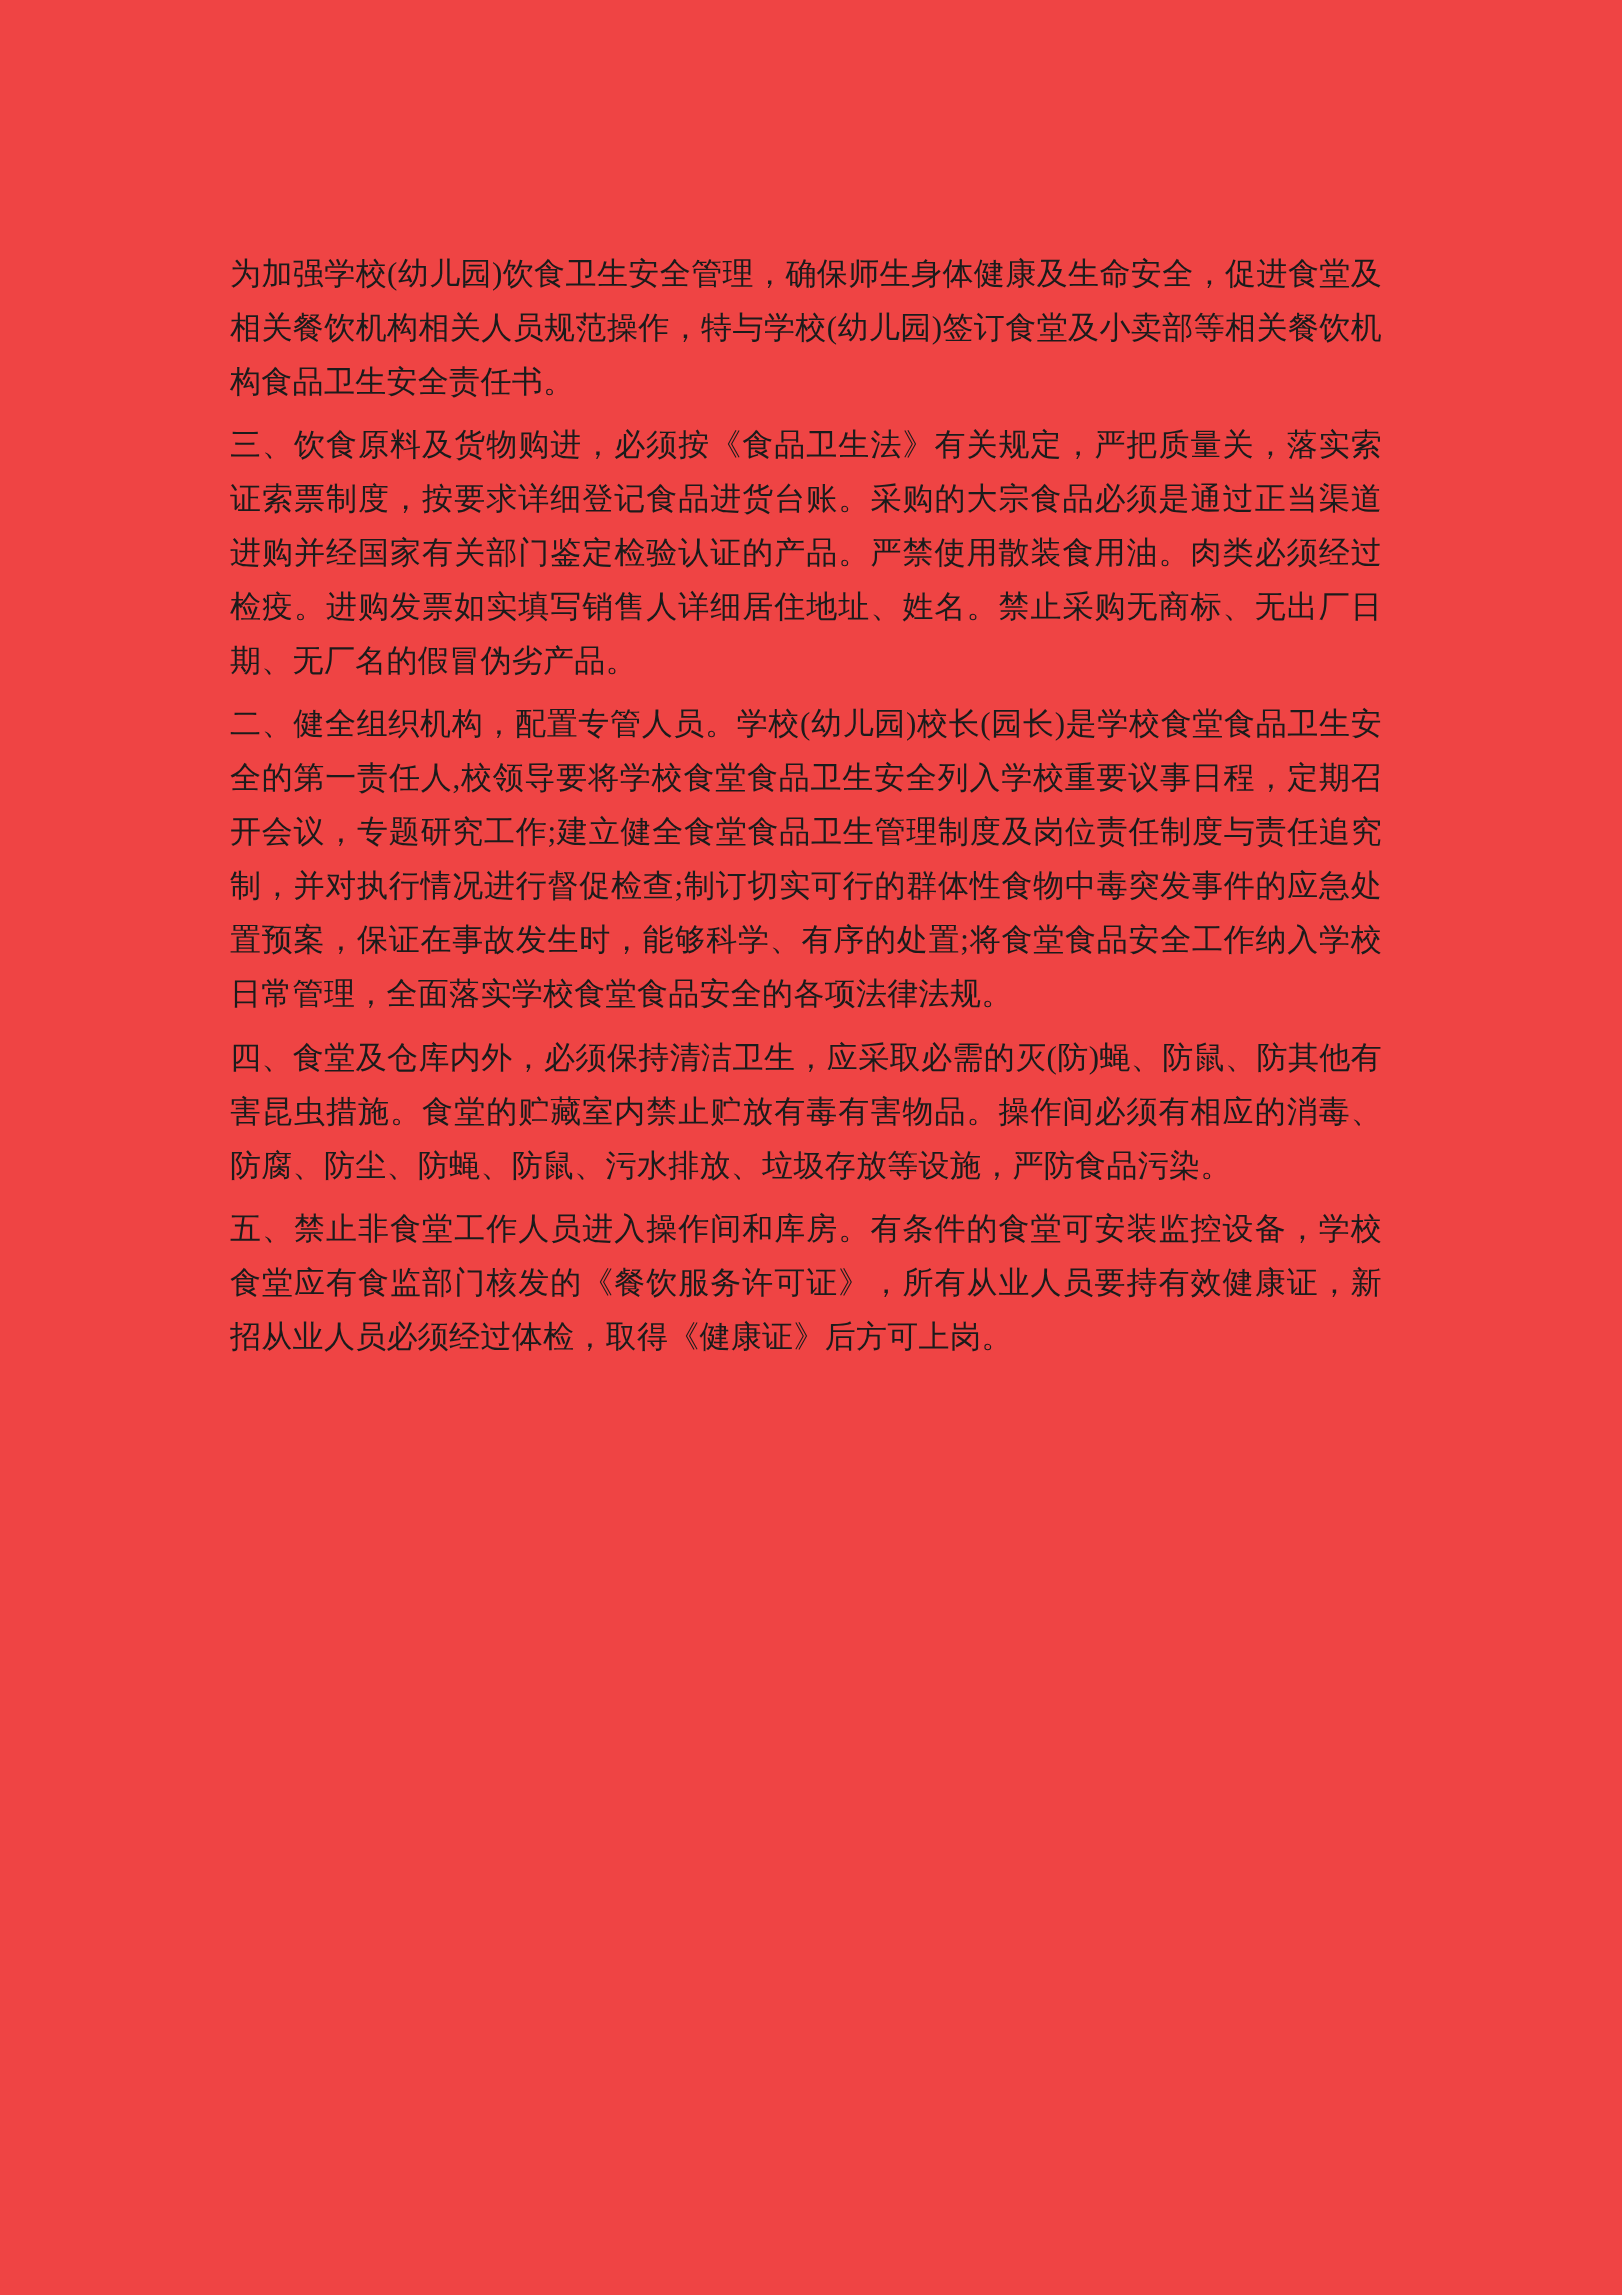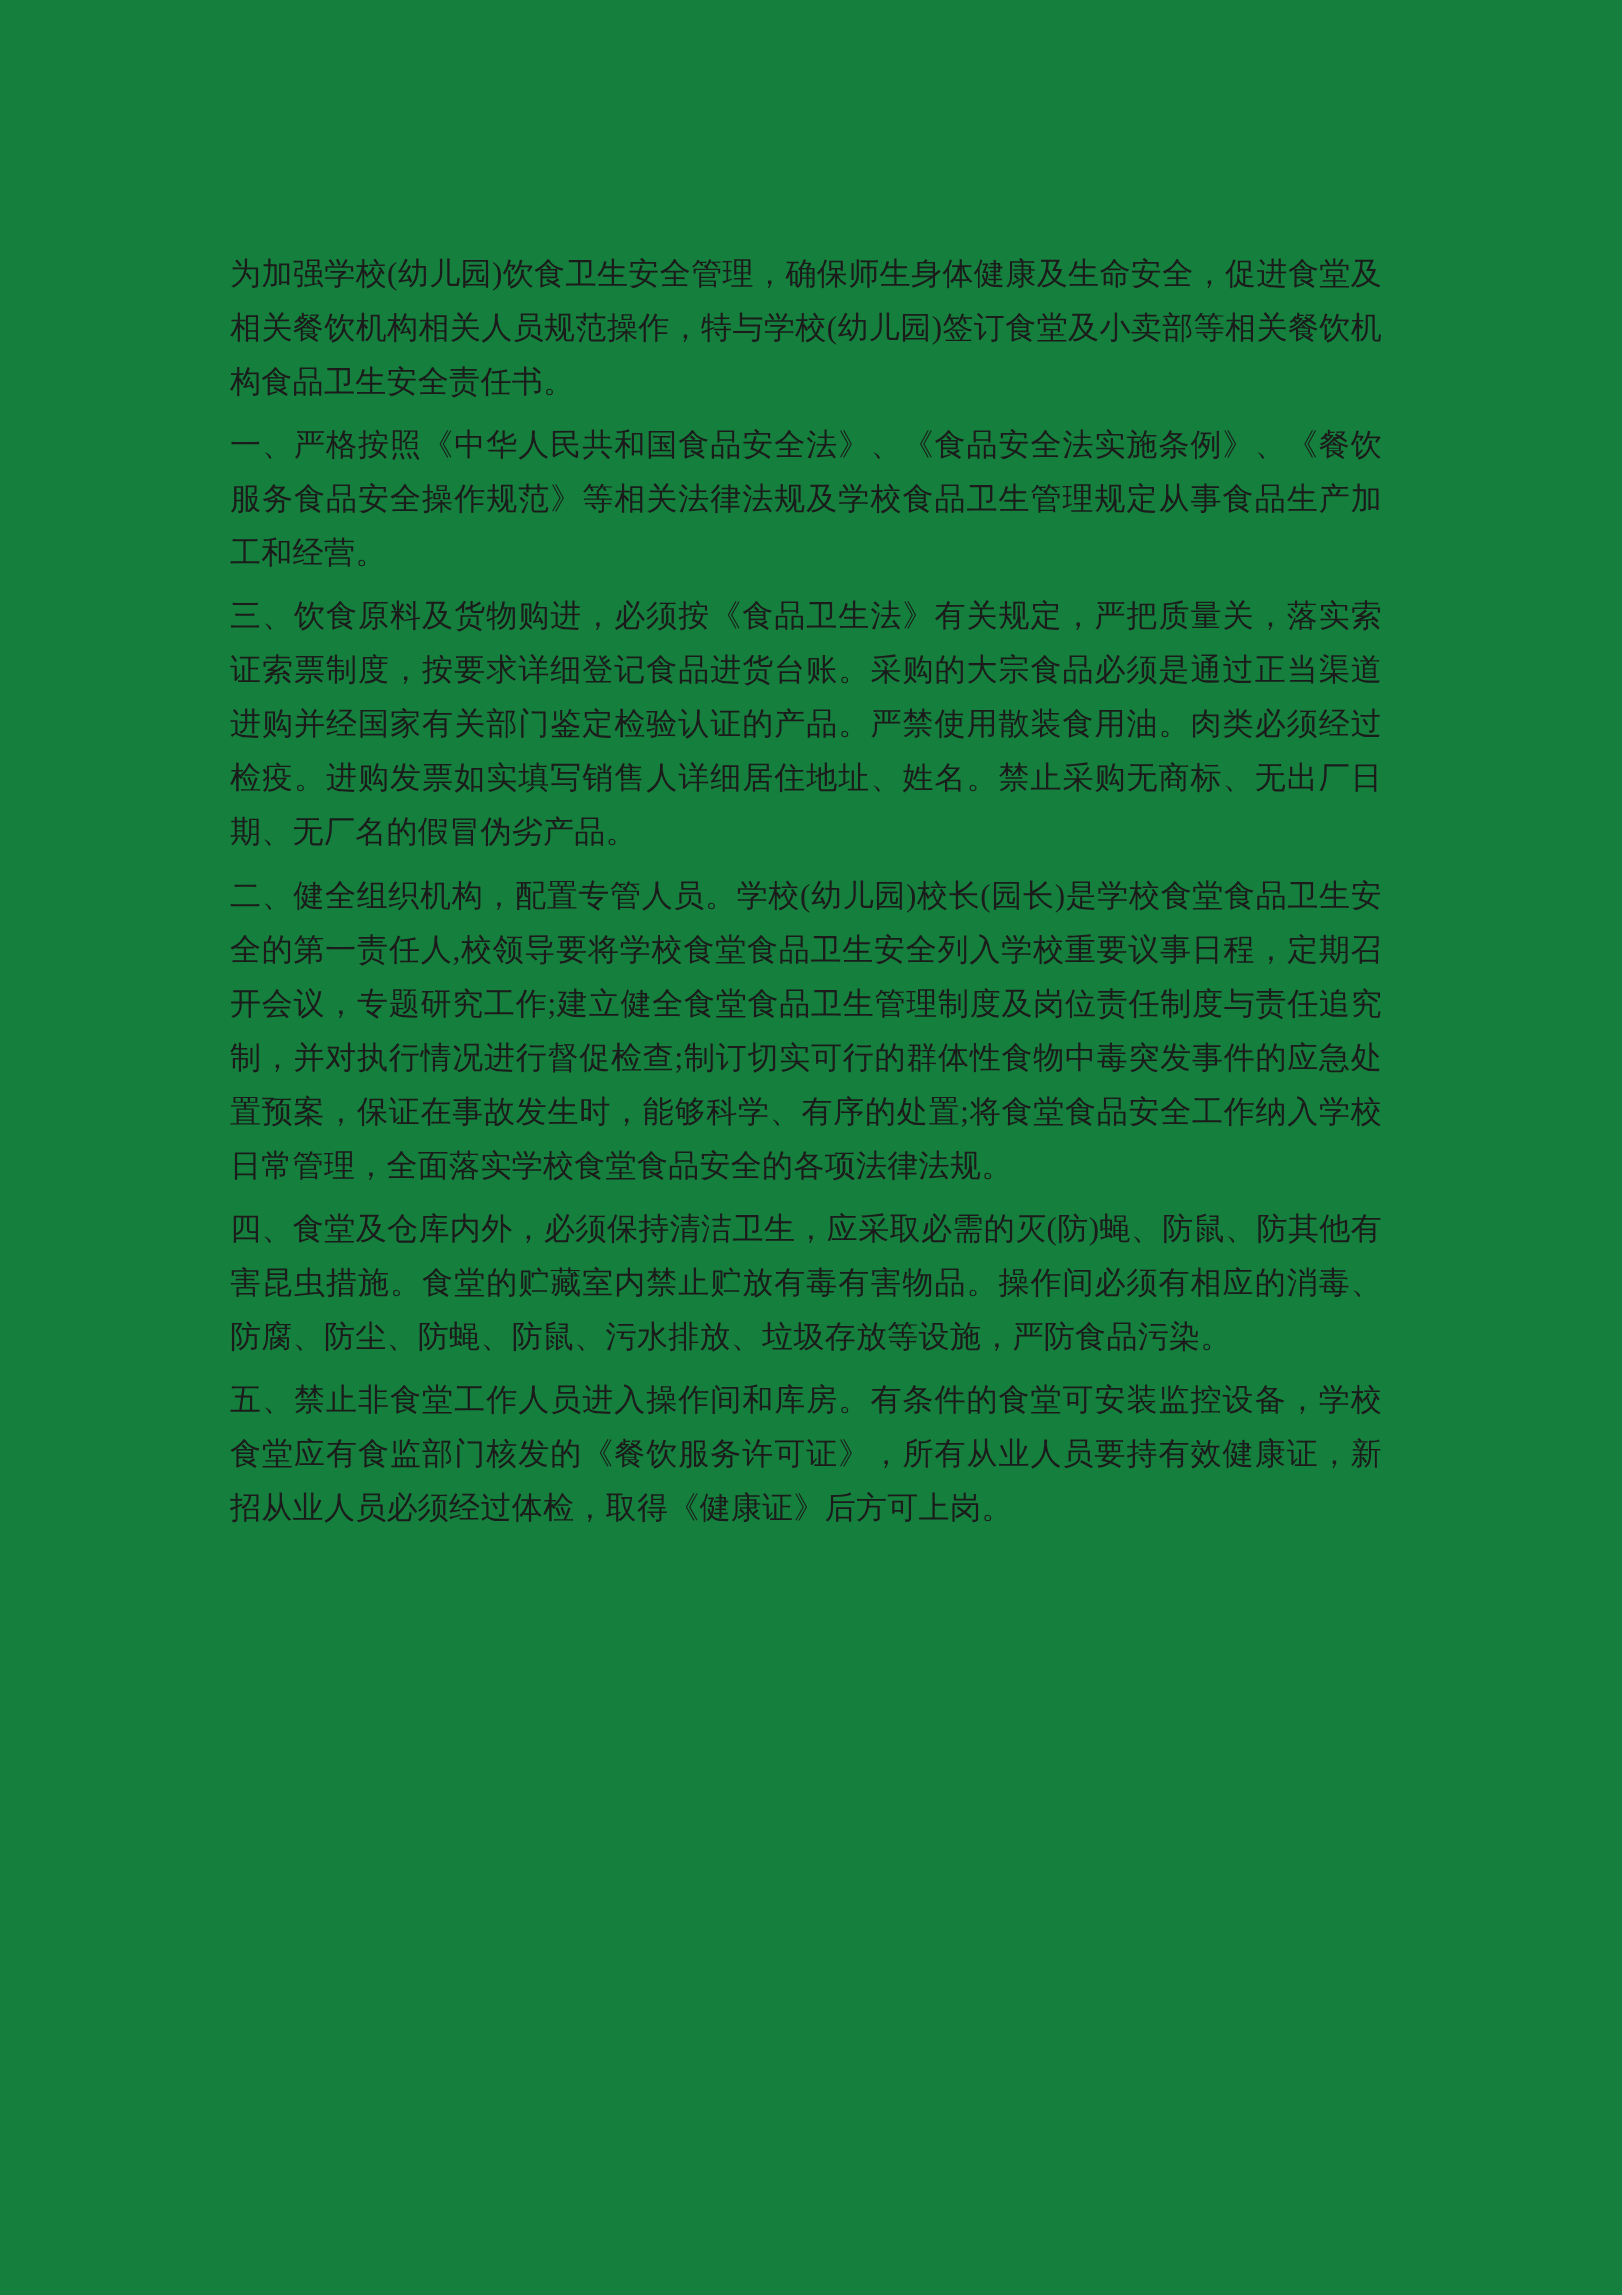--- a/index.html
+++ b/index.html
@@ -11,21 +11,21 @@
     width: 1623px;
     height: 2295px;
     font-family: "Liberation Serif", "DejaVu Serif", serif;
     background: #fdfdfb;
   }
   .page {
     position: relative;
     width: 1623px;
     height: 2295px;
     box-sizing: border-box;
-    background: #15803d;
+    background: #ef4444;
   }
   .content {
     position: absolute;
     left: 230px;
     top: 247px;
     width: 1152px;
   }
   .para {
     font-size: 31px;
     line-height: 54px;
@@ -40,20 +40,19 @@
   .para:last-child {
     margin-bottom: 0;
   }
 </style>
 </head>
 <body>
 
 <div class="page">
   <div class="content">
     <p class="para">为加强学校(幼儿园)饮食卫生安全管理，确保师生身体健康及生命安全，促进食堂及相关餐饮机构相关人员规范操作，特与学校(幼儿园)签订食堂及小卖部等相关餐饮机构食品卫生安全责任书。</p>
-    <p class="para">一、严格按照《中华人民共和国食品安全法》、《食品安全法实施条例》、《餐饮服务食品安全操作规范》等相关法律法规及学校食品卫生管理规定从事食品生产加工和经营。</p>
     <p class="para">三、饮食原料及货物购进，必须按《食品卫生法》有关规定，严把质量关，落实索证索票制度，按要求详细登记食品进货台账。采购的大宗食品必须是通过正当渠道进购并经国家有关部门鉴定检验认证的产品。严禁使用散装食用油。肉类必须经过检疫。进购发票如实填写销售人详细居住地址、姓名。禁止采购无商标、无出厂日期、无厂名的假冒伪劣产品。</p>
     <p class="para">二、健全组织机构，配置专管人员。学校(幼儿园)校长(园长)是学校食堂食品卫生安全的第一责任人,校领导要将学校食堂食品卫生安全列入学校重要议事日程，定期召开会议，专题研究工作;建立健全食堂食品卫生管理制度及岗位责任制度与责任追究制，并对执行情况进行督促检查;制订切实可行的群体性食物中毒突发事件的应急处置预案，保证在事故发生时，能够科学、有序的处置;将食堂食品安全工作纳入学校日常管理，全面落实学校食堂食品安全的各项法律法规。</p>
     <p class="para">四、食堂及仓库内外，必须保持清洁卫生，应采取必需的灭(防)蝇、防鼠、防其他有害昆虫措施。食堂的贮藏室内禁止贮放有毒有害物品。操作间必须有相应的消毒、防腐、防尘、防蝇、防鼠、污水排放、垃圾存放等设施，严防食品污染。</p>
     <p class="para">五、禁止非食堂工作人员进入操作间和库房。有条件的食堂可安装监控设备，学校食堂应有食监部门核发的《餐饮服务许可证》，所有从业人员要持有效健康证，新招从业人员必须经过体检，取得《健康证》后方可上岗。</p>
   </div>
 </div>
 
 
 </body></html>

